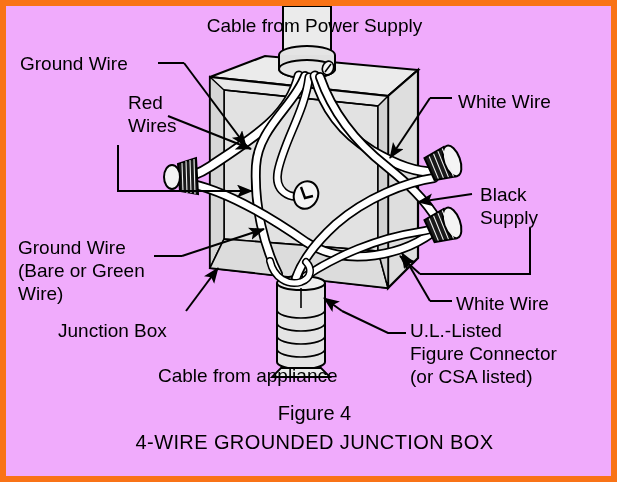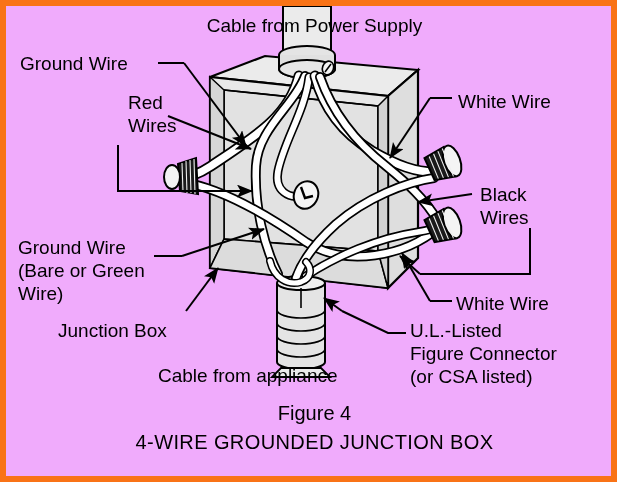--- a/index.html
+++ b/index.html
@@ -217,21 +217,21 @@
 (Bare or Green
 Wire)</div>
 
   <div class="lbl" id="lbl-cable-appl">Cable from appliance</div>
 
   <div class="lbl" id="lbl-junction-box">Junction Box</div>
 
   <div class="lbl" id="lbl-white-1">White Wire</div>
 
   <div class="lbl" id="lbl-black-wires">Black
-Wires</div>
+Supply</div>
 
   <div class="lbl" id="lbl-white-2">White Wire</div>
 
   <div class="lbl" id="lbl-ul">U.L.-Listed
 Figure Connector
 (or CSA listed)</div>
 
   <div class="cap" id="caption-title">Figure 4</div>
 
   <div class="cap" id="caption-sub">4-WIRE GROUNDED JUNCTION BOX</div>

